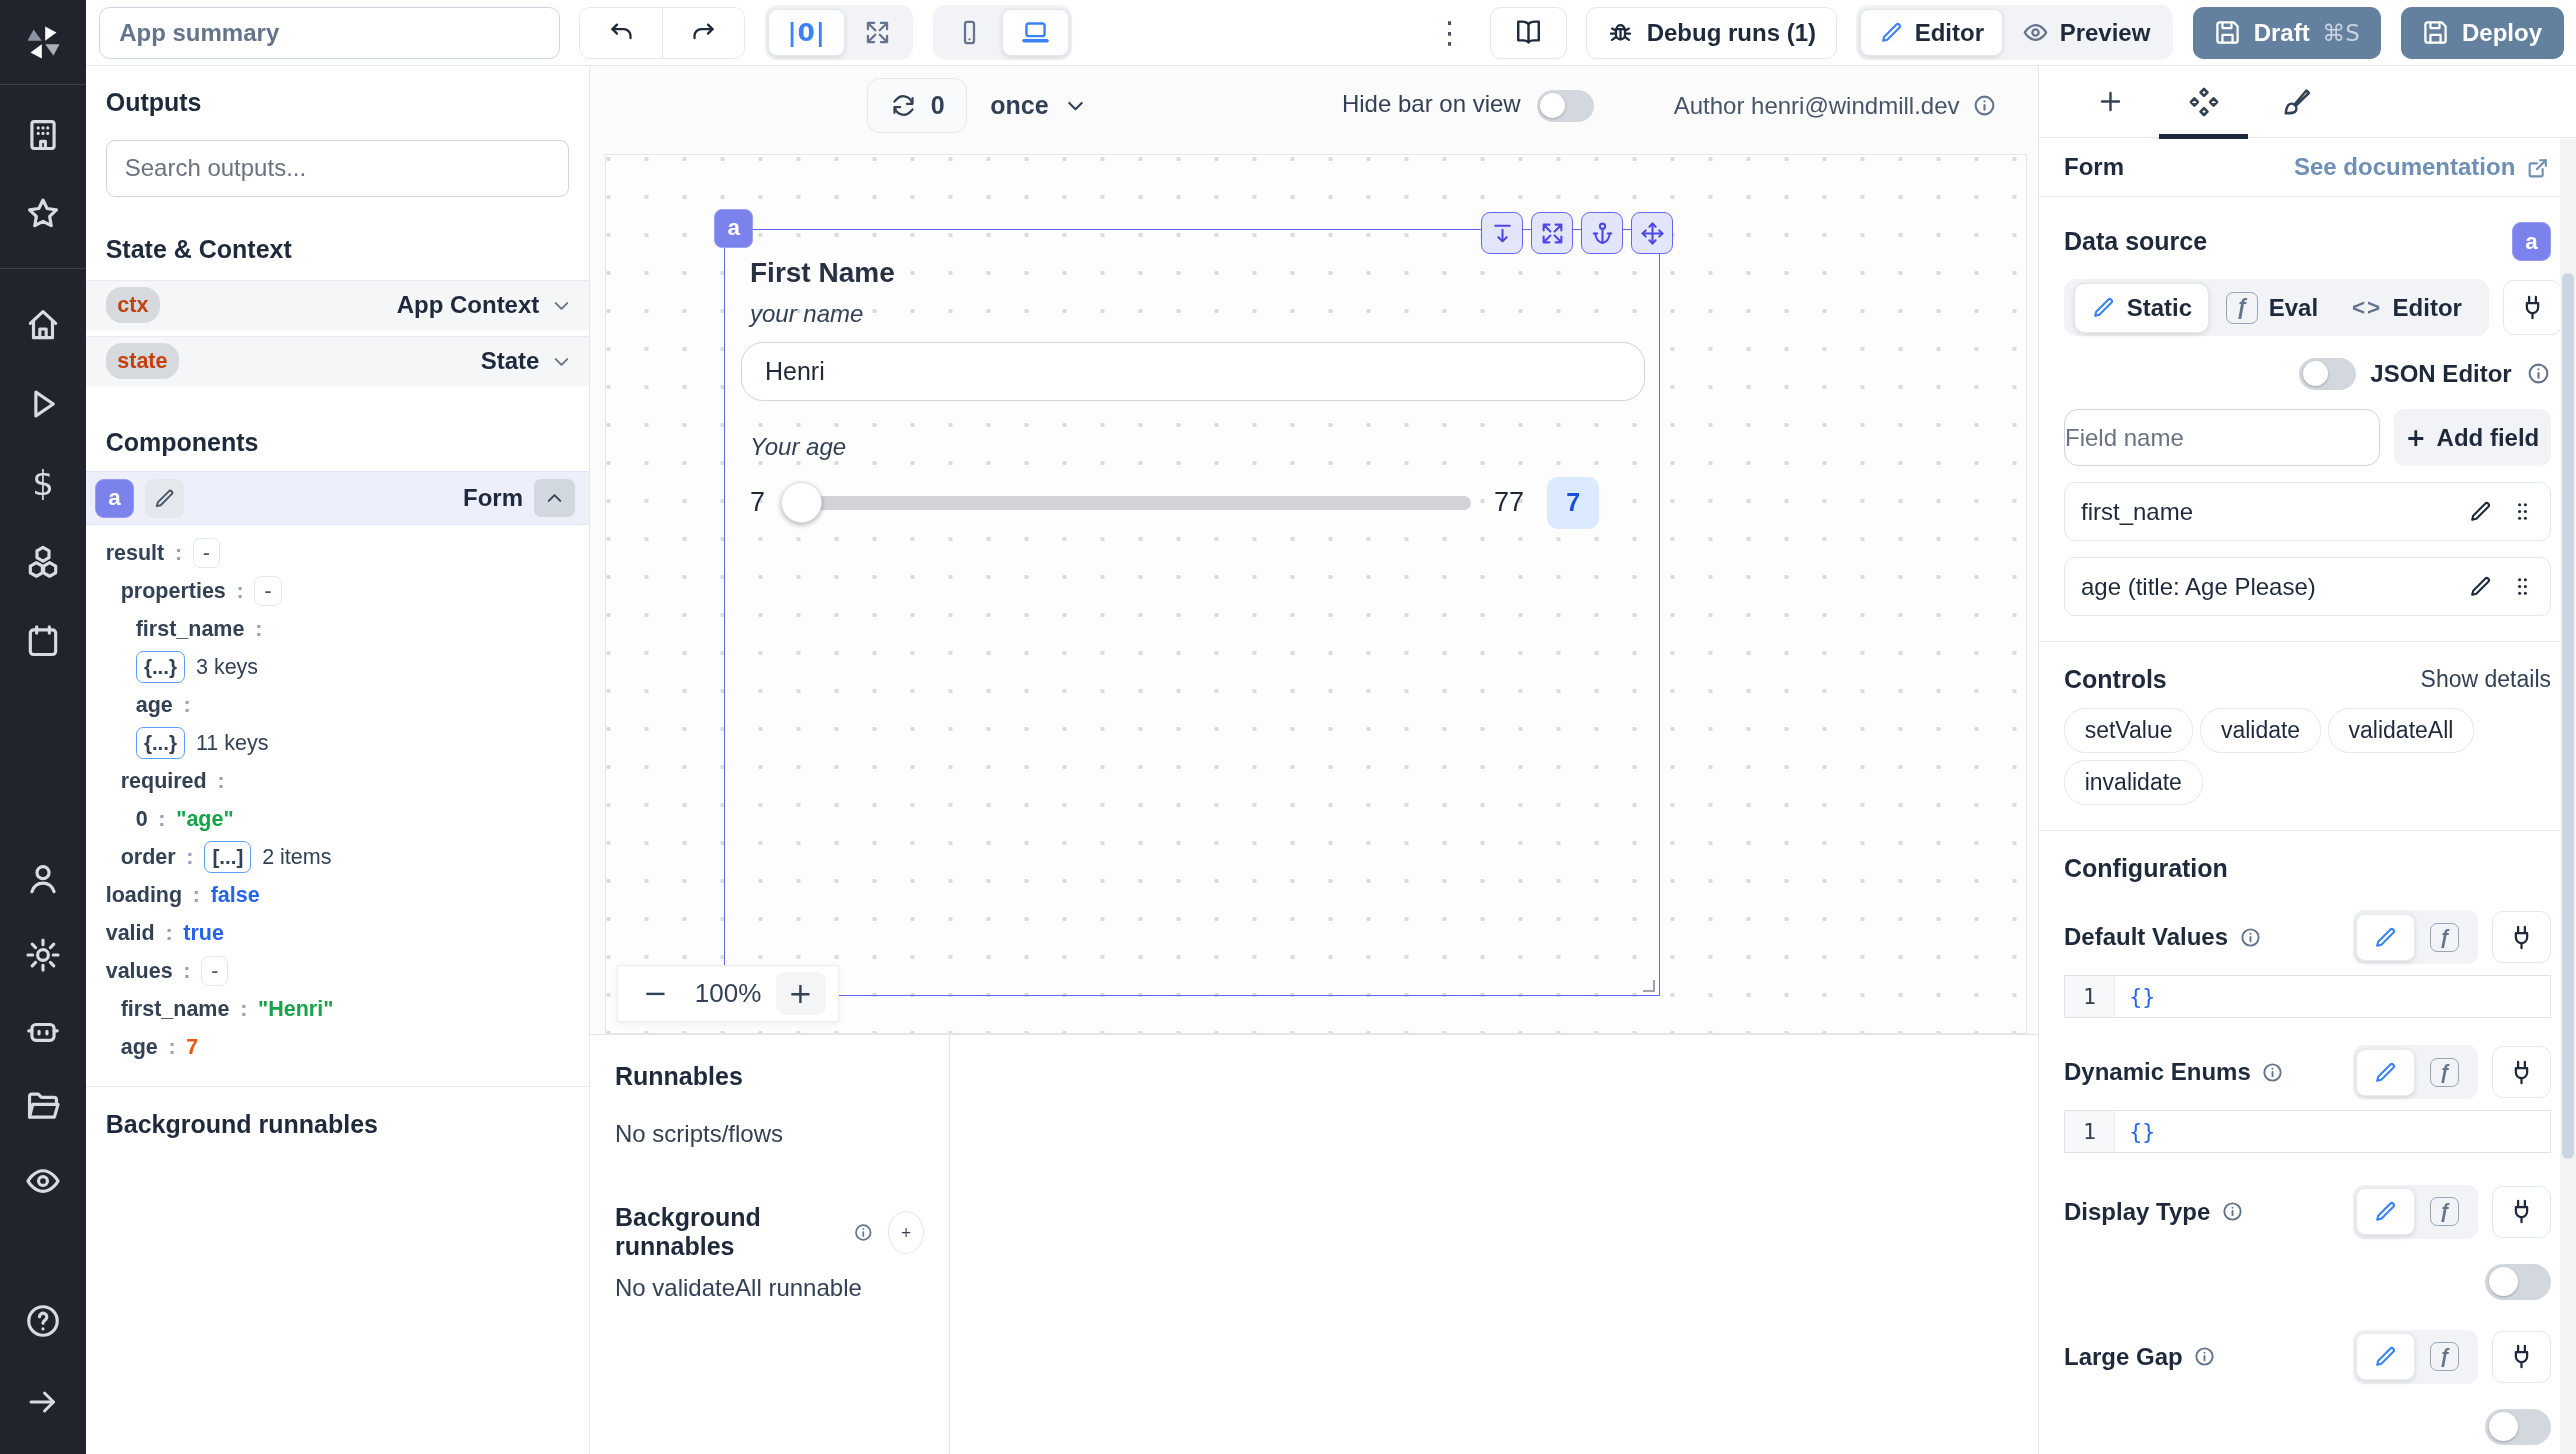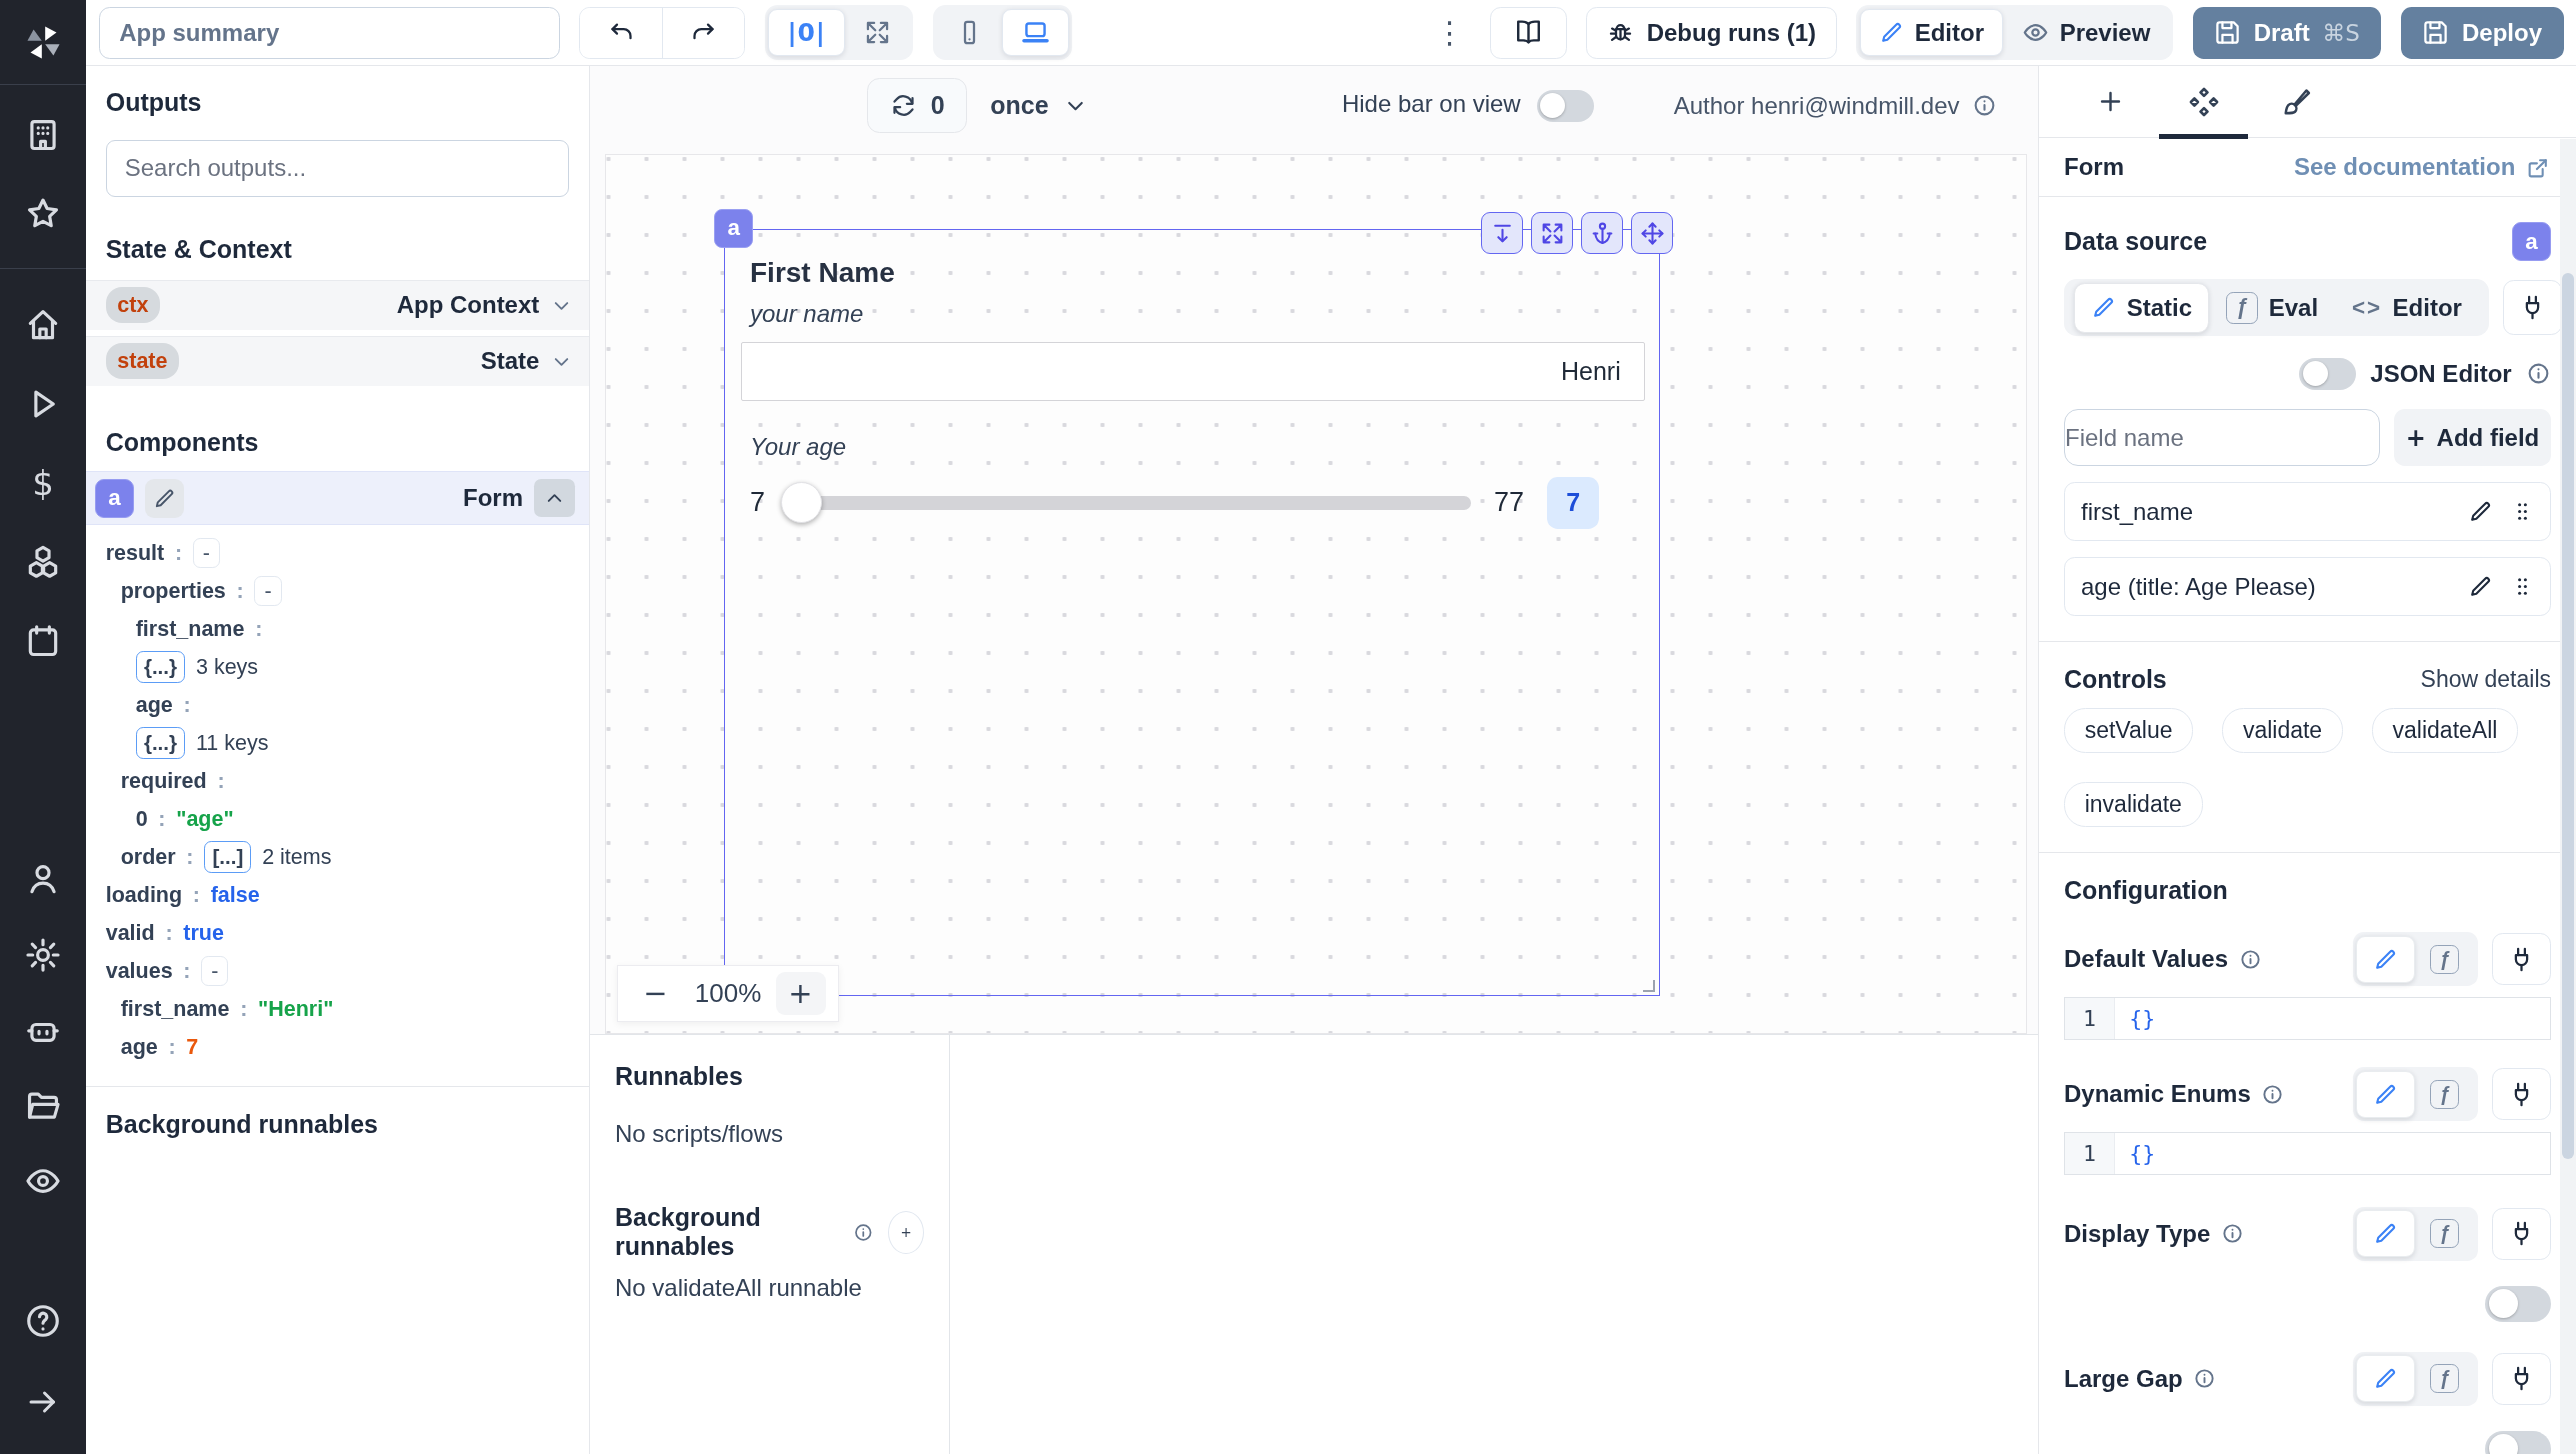--- a/index.html
+++ b/index.html
@@ -91,21 +91,21 @@
   background-image: radial-gradient(circle, #d9d9de 2px, transparent 2.5px); background-size: 38px 38px; background-position: 21.5px 23px; }
 .selection { position: absolute; left: 118px; top: 74px; width: 936px; height: 767px; border: 1.8px solid #6366f1; background: transparent; }
 .sel-badge { position: absolute; top: -21.5px; left: -10.7px; width: 39px; height: 39px; border-radius: 8px; background: #7c82ec; border: 1.8px solid #9aa0f2; color: #fff; font-weight: 700; font-size: 22.4px; display: flex; align-items: center; justify-content: center; z-index: 3; }
 .sel-tools { position: absolute; top: -18px; right: -14.3px; display: flex; gap: 8px; z-index: 3; }
 .sel-tool { width: 42px; height: 42px; border-radius: 9px; background: #e3e6fb; border: 1.8px solid #6366f1; color: #4f46e5; display: flex; align-items: center; justify-content: center; cursor: pointer; }
 .sel-resize { position: absolute; right: 3.6px; bottom: 2.7px; width: 12.5px; height: 12.5px; border-right: 2.7px solid #9ca3af; border-bottom: 2.7px solid #9ca3af; }
 .formbody { padding: 27px 14.3px 0 16px; }
 .f-label { margin-left: 9px; font-size: 28px; font-weight: 700; color: #273142; }
 .f-req { color: #ef4444; }
 .f-desc { margin: 10.7px 0 0 9px; font-size: 24px; font-style: italic; color: #334155; }
-.f-input { margin-top: 14.3px; width: 100%; height: 59px; border: 1.8px solid #d4d4d8; border-radius: 2px; background: #fff; padding: 0 23px; font-size: 25px; color: #1f2937; outline: none; font-family: "Liberation Sans", sans-serif; text-align: right; }
+.f-input { margin-top: 14.3px; width: 100%; height: 59px; border: 1.8px solid #d4d4d8; border-radius: 22px; background: #fff; padding: 0 23px; font-size: 25px; color: #1f2937; outline: none; font-family: "Liberation Sans", sans-serif; }
 .agewrap { margin-top: 32px; }
 .sliderrow { margin: 16px 0 0 9px; display: flex; align-items: center; }
 .s-min, .s-max { font-size: 27px; color: #1f2937; }
 .s-track-wrap { position: relative; width: 683px; margin: 0 23px; height: 41px; }
 .s-track { position: absolute; left: 0; right: 0; top: 13.4px; height: 14.3px; background: #d4d4d8; border-radius: 7.2px; }
 .s-thumb { position: absolute; left: -7.2px; top: 0; width: 41px; height: 41px; border-radius: 50%; background: #fff; border: 0.9px solid #e2e2e6; box-shadow: 0 1.8px 5.4px rgba(0,0,0,.3); cursor: pointer; }
 .s-badge { margin-left: 23px; width: 52px; height: 52px; border-radius: 10.7px; background: #dbeafe; color: #1d4ed8; font-size: 25px; font-weight: 600; display: flex; align-items: center; justify-content: center; }
 .zoomctl { position: absolute; left: 27px; bottom: 12.5px; width: 222px; height: 57px; background: #fff; border: 0.9px solid #ececf0; box-shadow: 0 1.8px 7.2px rgba(0,0,0,.06); display: flex; align-items: center; padding: 0 12.5px; gap: 7.2px; z-index: 4; }
 .zoomctl .zbtn { width: 50px; height: 43px; display: flex; align-items: center; justify-content: center; font-size: 29px; color: #334155; border-radius: 9px; cursor: pointer; border: none; background: transparent; }
 .zoomctl .zbtn.plus { background: #f4f5f7; }
@@ -141,21 +141,21 @@
 .jsonrow { margin-top: 21.5px; display: flex; align-items: center; justify-content: flex-end; gap: 14.3px; font-size: 24px; font-weight: 700; color: #1e293b; }
 .fieldrow { margin-top: 19.7px; display: flex; gap: 14.3px; }
 .fieldinput { flex: 1; height: 57px; border: 1.8px solid #cbd5e1; border-radius: 14px; padding: 0 0; font-size: 24px; color: #334155; outline: none; font-family: "Liberation Sans", sans-serif; }
 .fieldinput::placeholder { color: #6b7280; }
 .addfield { width: 157px; height: 57px; border-radius: 10.7px; background: #f1f3f6; border: none; color: #1e293b; font-size: 24px; font-weight: 700; display: flex; align-items: center; justify-content: center; gap: 10.7px; cursor: pointer; }
 .fielditem { margin-top: 16px; height: 59px; border: 1.8px solid #e2e8f0; border-radius: 10.7px; display: flex; align-items: center; padding: 0 16px; font-size: 24px; color: #1e293b; }
 .fielditem .ficons { margin-left: auto; display: flex; align-items: center; gap: 18px; color: #1e293b; }
 .rp-div { margin: 25px -25px 0; border-top: 1.8px solid #e5e7eb; }
 .controls-head { margin-top: 23px; display: flex; align-items: center; }
 .showdetails { margin-left: auto; font-size: 23px; color: #334155; cursor: pointer; }
-.pills { margin-top: 14.3px; display: flex; flex-wrap: wrap; gap: 29px; }
+.pills { margin-top: 14.3px; display: flex; flex-wrap: wrap; gap: 7px; }
 .pill { border: 1.8px solid #e2e8f0; border-radius: 21.5px; padding: 8px 19.7px; font-size: 23px; color: #1e293b; background: #fff; cursor: pointer; }
 .cfgrow { margin-top: 27px; display: flex; align-items: center; }
 .cfglabel { font-size: 24px; font-weight: 700; color: #1e293b; display: flex; align-items: center; gap: 10.7px; }
 .cfgctl { margin-left: auto; display: flex; align-items: center; gap: 14.3px; }
 .miniseg { background: #f1f3f6; border-radius: 10.7px; padding: 3.6px; display: flex; height: 54px; }
 .miniseg .msbtn { width: 59px; height: 47px; border-radius: 9px; display: flex; align-items: center; justify-content: center; cursor: pointer; border: 1.8px solid transparent; }
 .miniseg .msbtn.on { background: #fff; border-color: #e9ecef; box-shadow: 0 1.8px 5.4px rgba(15,23,42,.12); }
 .miniseg .fglyph { width: 29px; height: 29px; font-size: 19.7px; }
 .codebox { margin-top: 10.7px; height: 43px; border: 1.8px solid #dfe3e8; display: flex; background: #fff; }
 .codebox .gutter { width: 50px; background: #f6f8fa; border-right: 1.8px solid #eaedf1; display: flex; align-items: center; justify-content: center; font-family: "DejaVu Sans Mono", monospace; font-size: 21.5px; color: #334155; }

